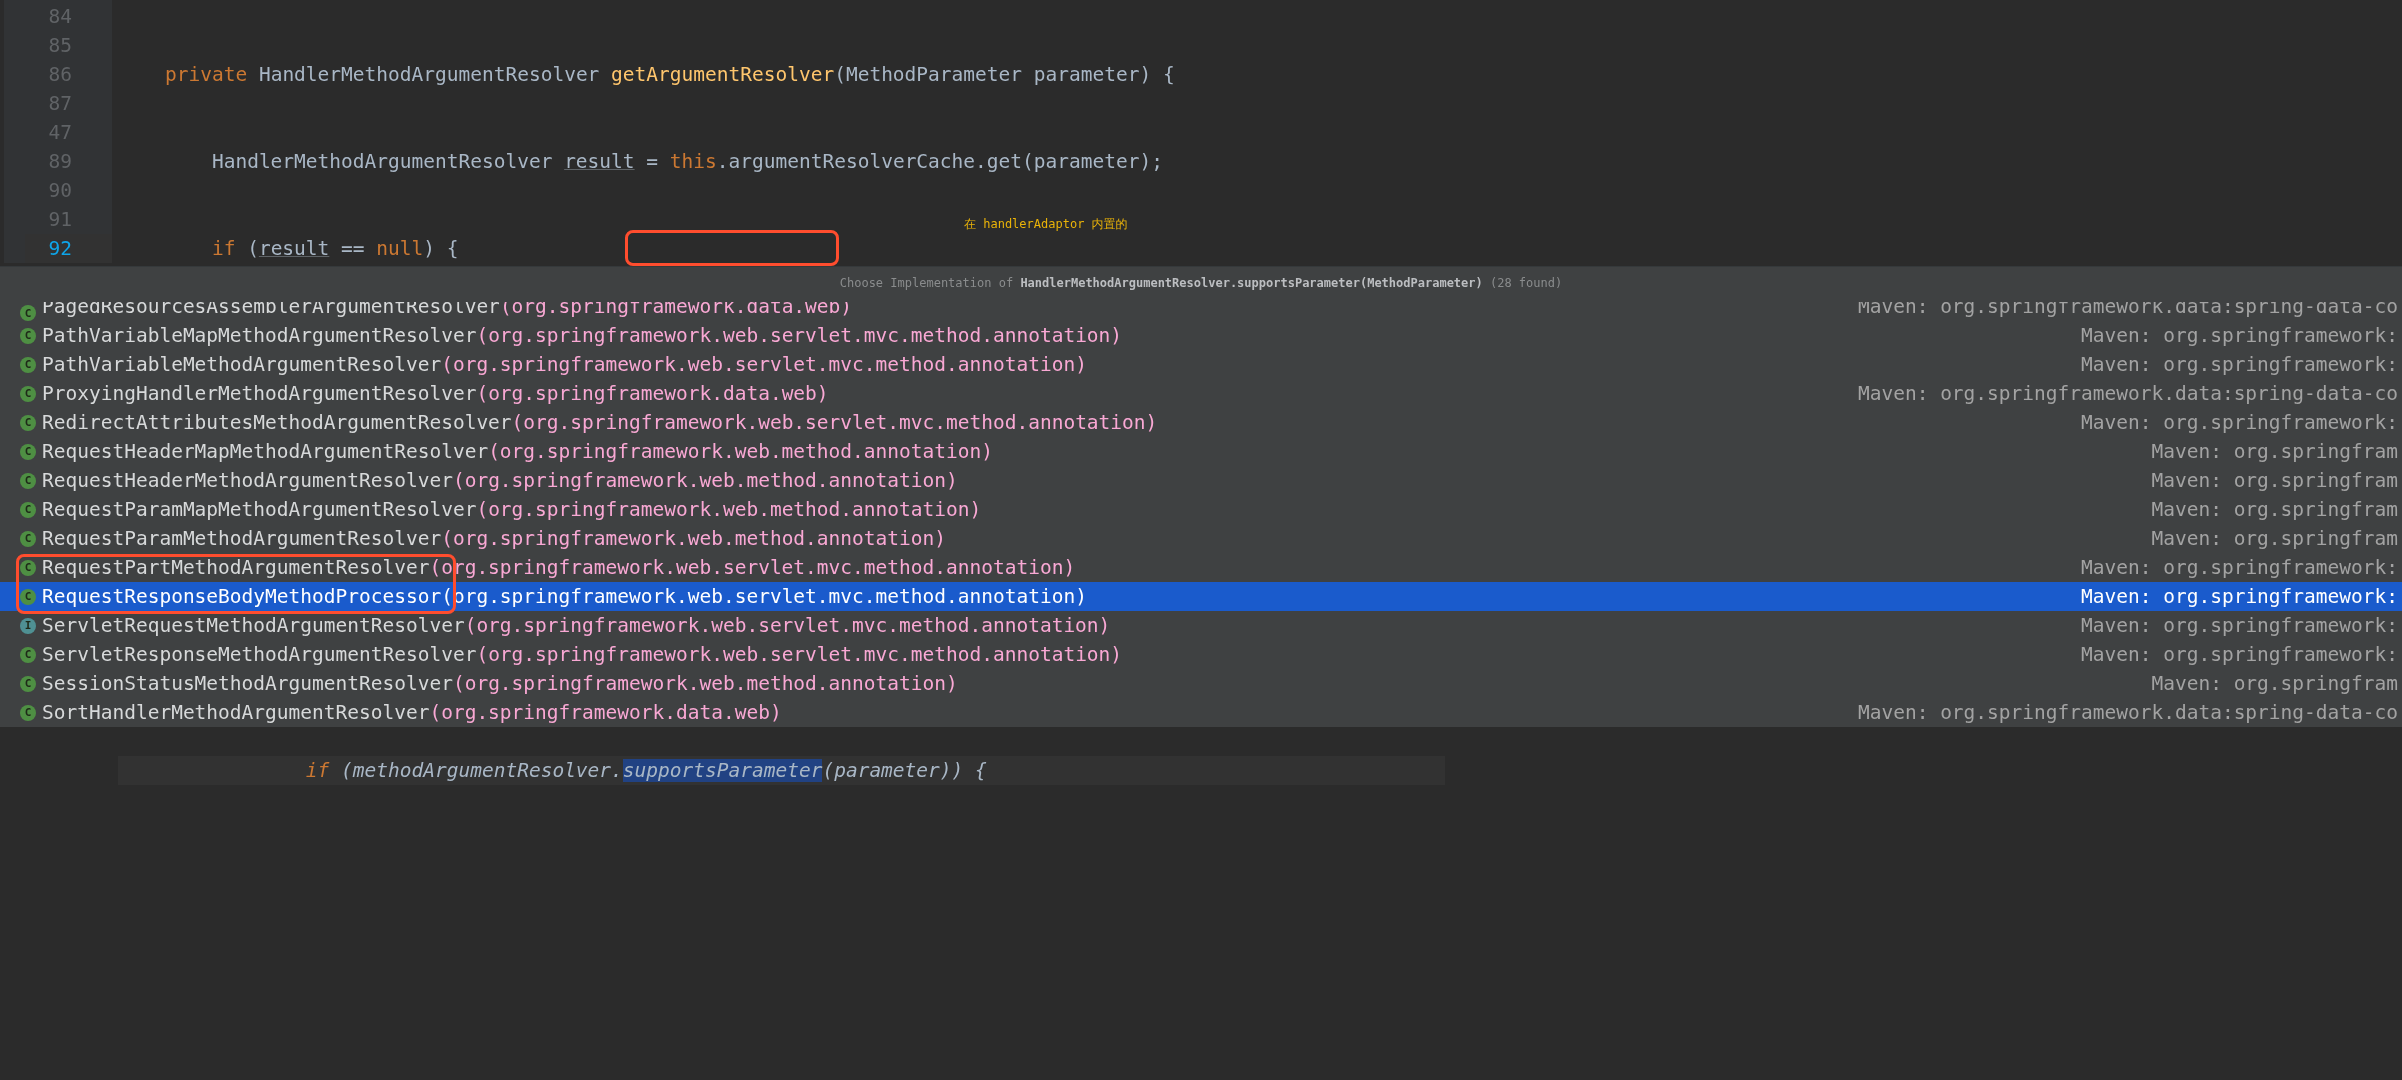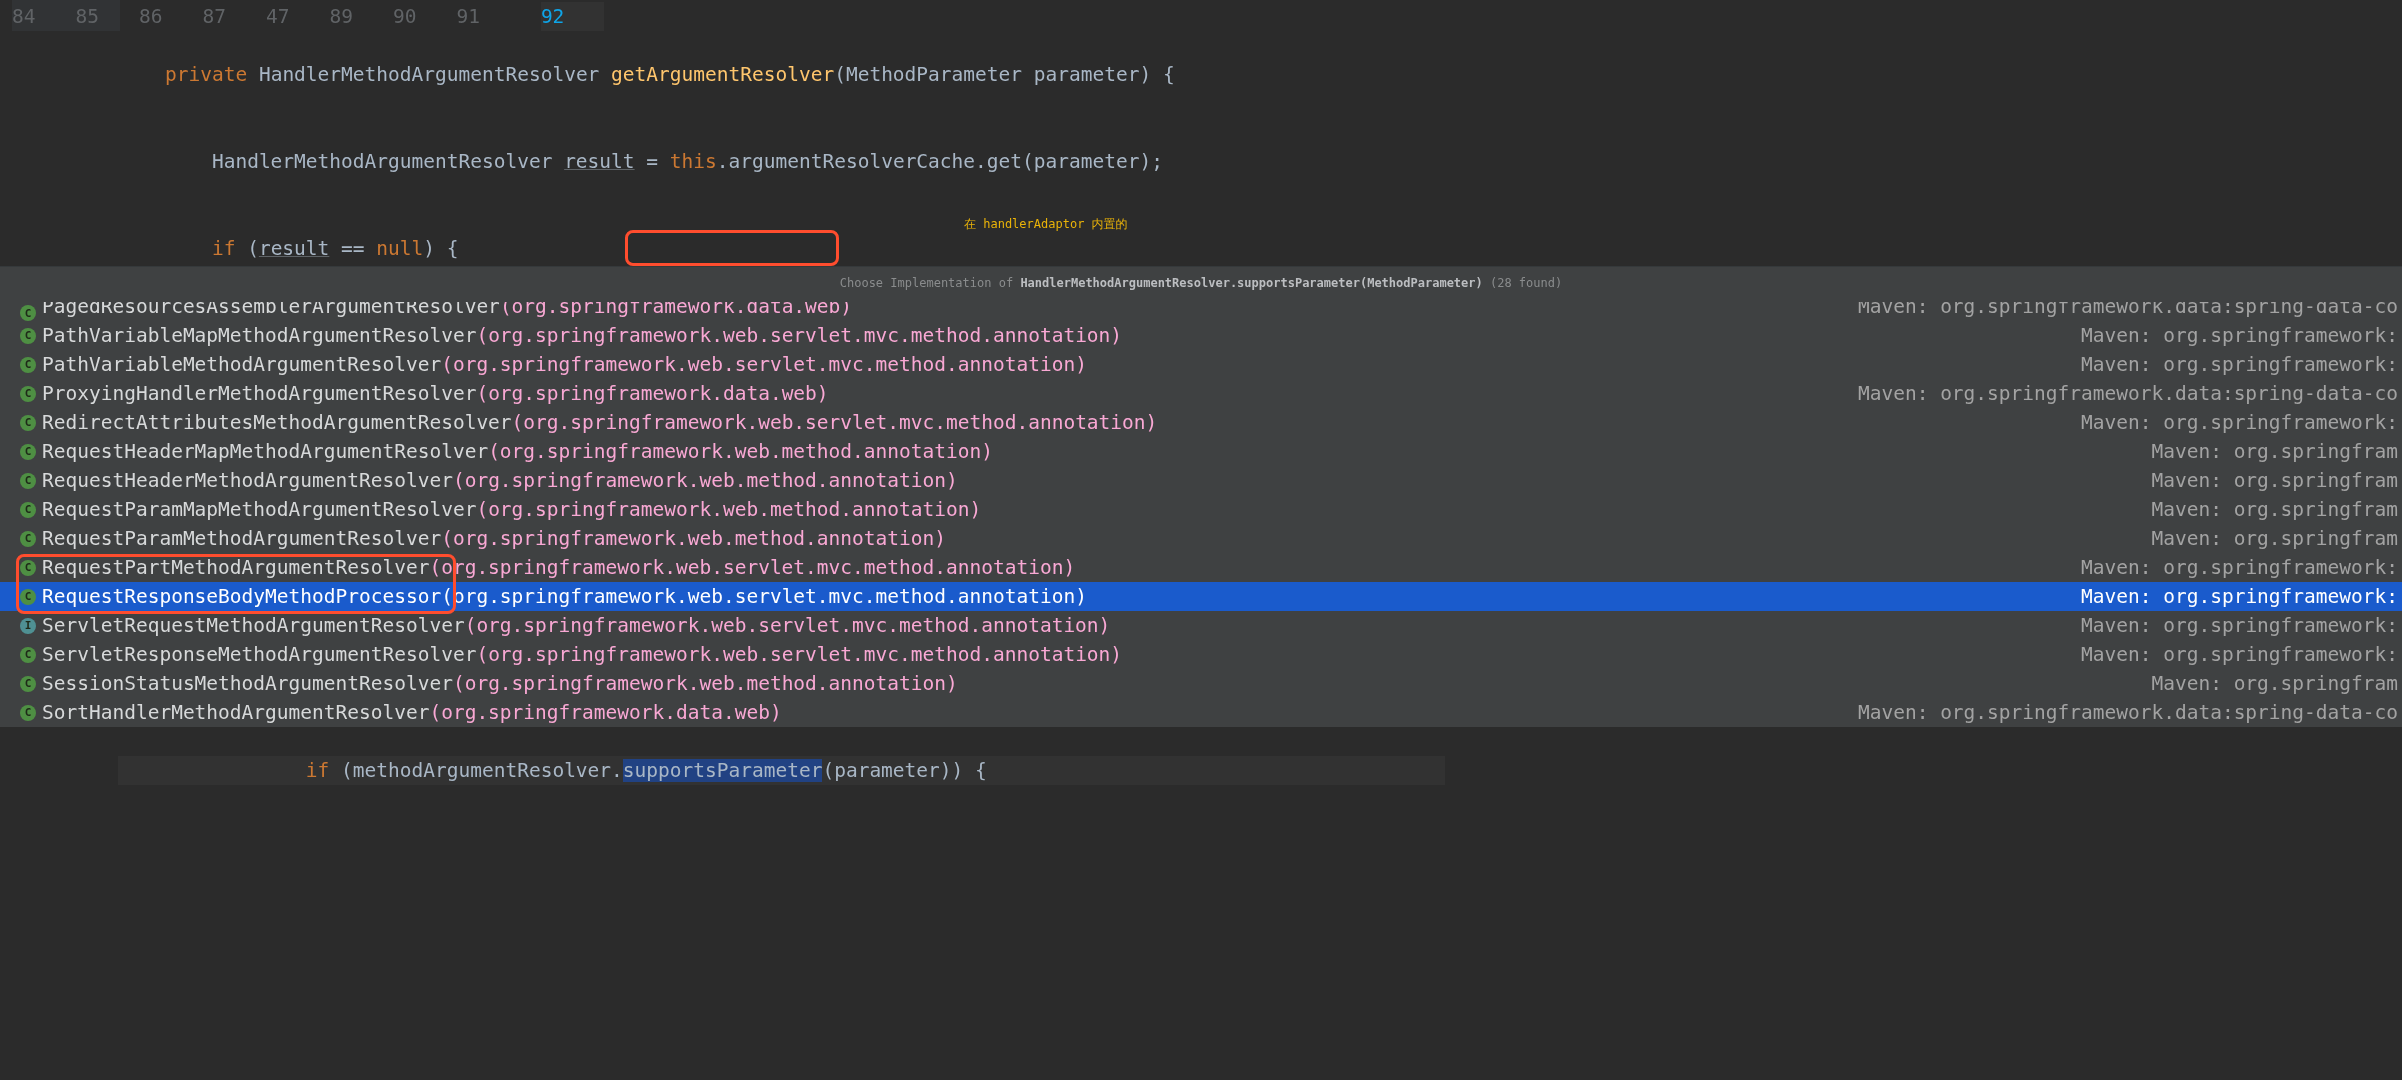--- a/index.html
+++ b/index.html
@@ -7,22 +7,22 @@
     background:#2b2b2b;
     font-family:"Menlo","Consolas","DejaVu Sans Mono",monospace;
     font-size:19.5px;
     line-height:29px;
     overflow:hidden;
     width:2402px;
     height:1080px;
   }
   .editor { position:relative; }
   .gutter {
-    position:absolute; left:12px; top:0; width:108px;
-    display:flex; flex-direction:row;
+    position:absolute; left:4px; top:0; width:108px;
+    display:flex; flex-direction:column;
     color:#606366;
     background:#313335;
     padding-top:2px;
   }
   .gutter .ln {
     height:29px; display:flex; align-items:center; justify-content:flex-end;
     padding-right:40px;
   }
   .gutter .ln.cur { color:#0ea5e9;margin-left:21px; }
   .code-area {
@@ -32,21 +32,21 @@
   .kw   { color:#cc7832; }
   .id   { color:#a9b7c6; }
   .mth  { color:#ffc66d; }
   .str  { color:#6a8759; }
   .cm   { color:#808080; }
   .und  { text-decoration:underline; text-decoration-color:#5e6367; }
   .sel  {
     background:#214283; color:#a9b7c6;
     padding:0 0;
   }
-  .currentLine { background:#323232; }
+  .currentLine { background:#323232;font-style:italic; }
   .currentLineGut { background:#323232; }
   .annot {
     position:absolute; color:#eab308; font-size:12px;
   }
   .redbox { position:absolute; border:3px solid #ff4d2e; border-radius:8px; }
 
   .popup {
     position:absolute; left:0; top:266px; right:0;
     background:#3f4142;
     border-top:1px solid #35393b;

